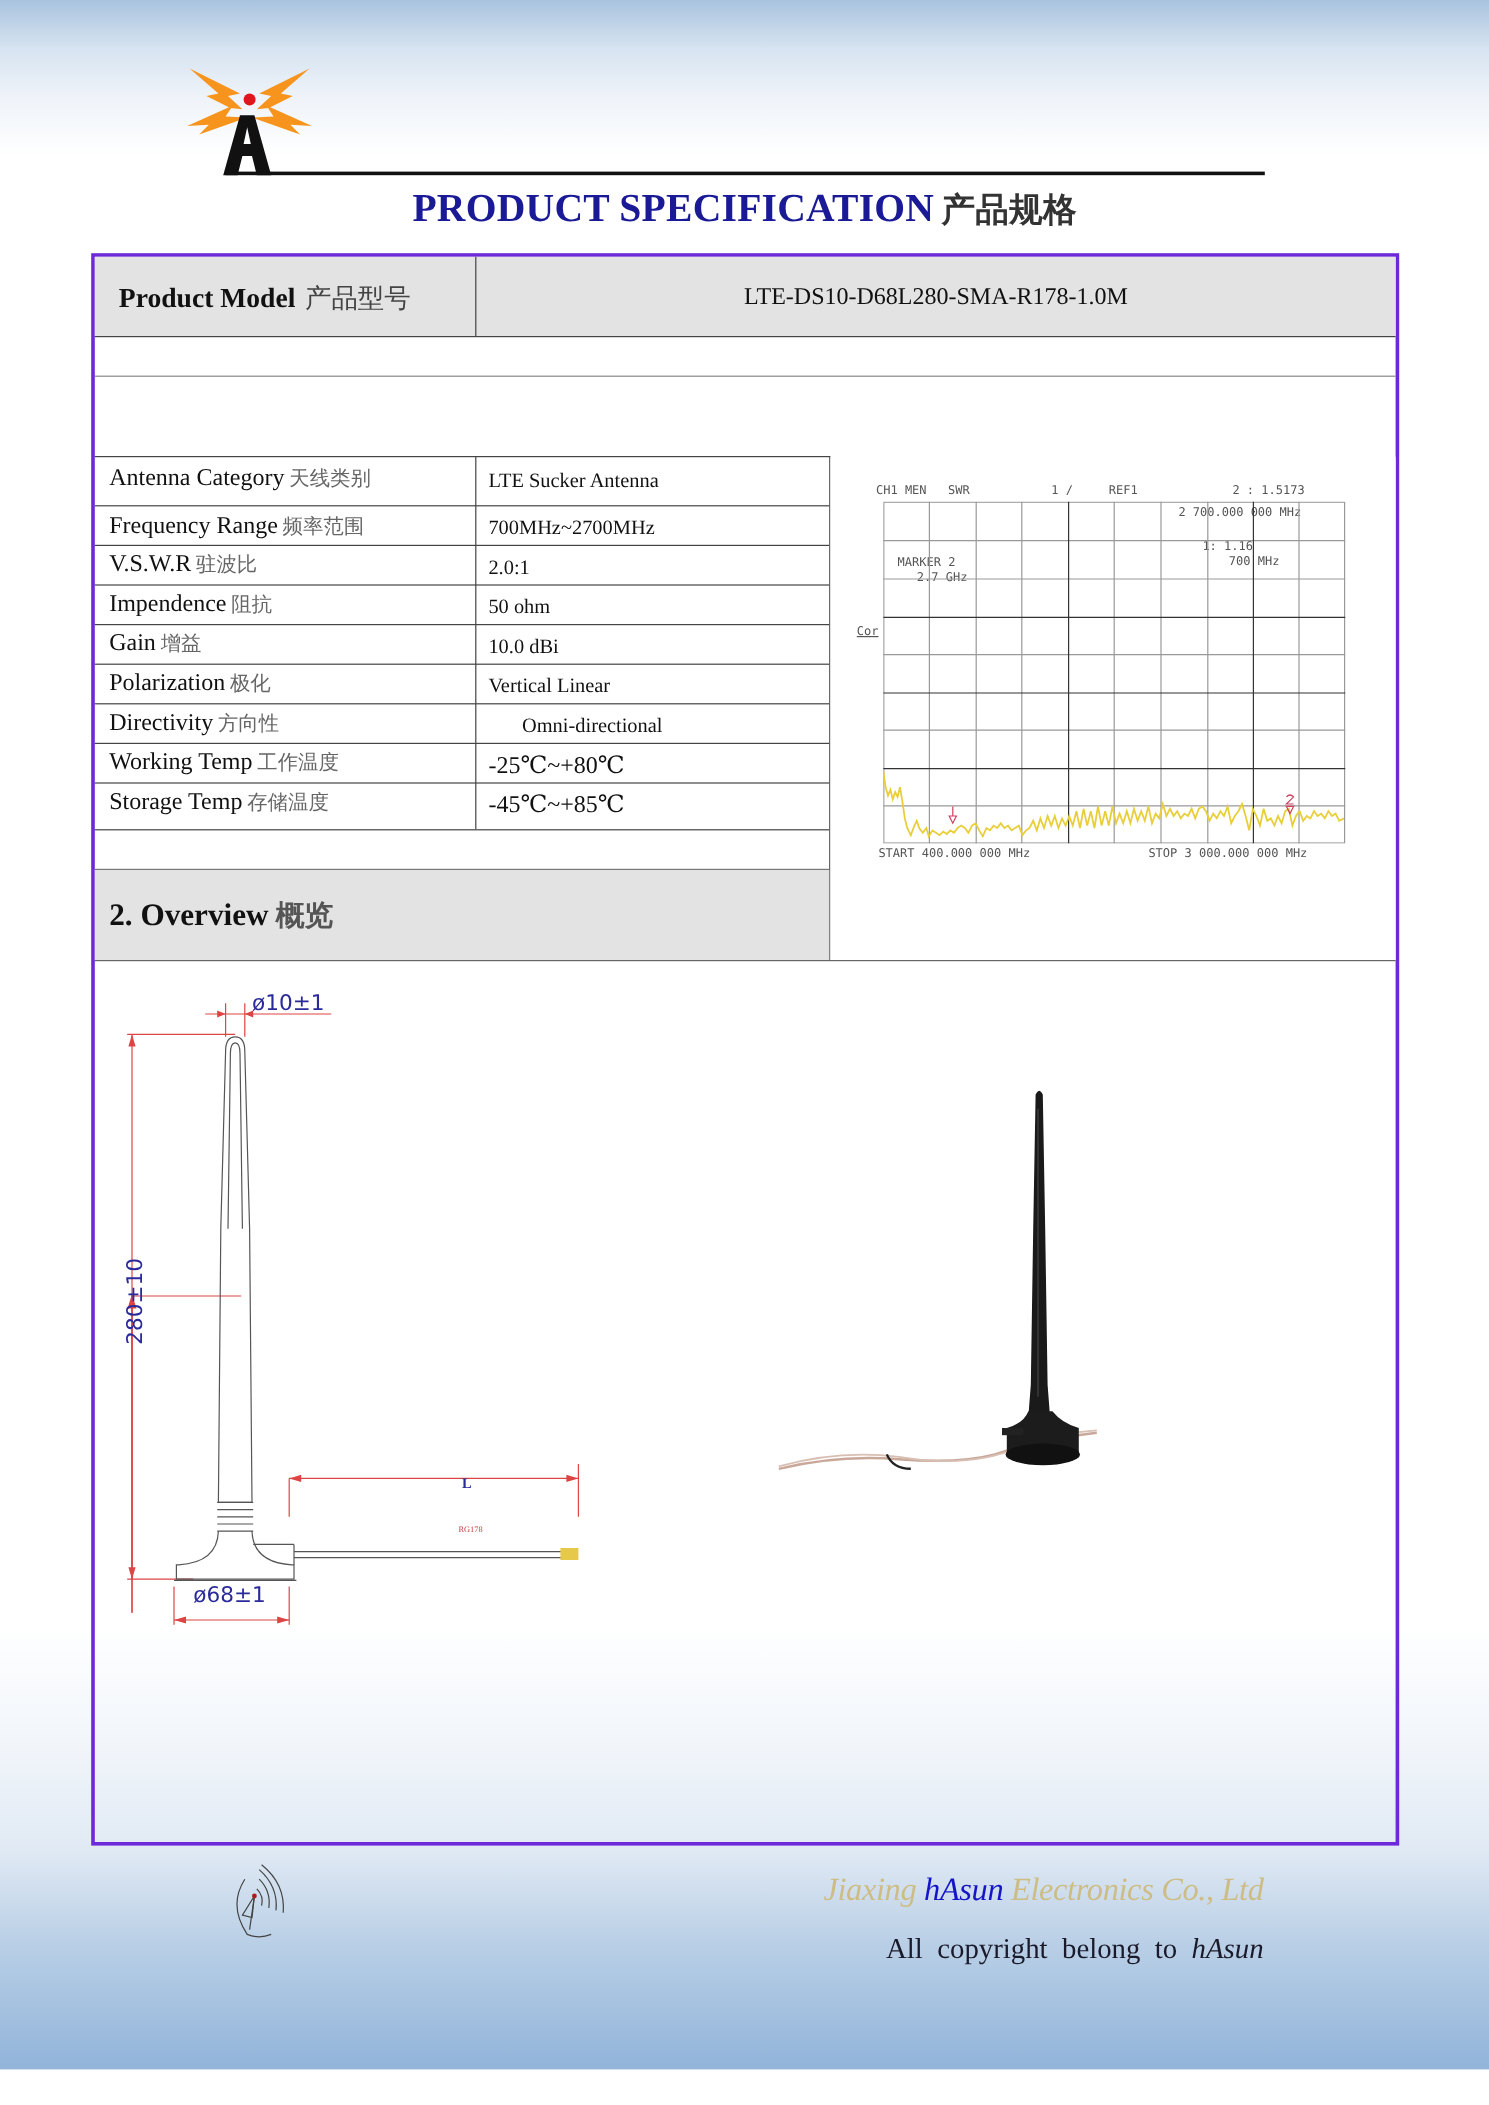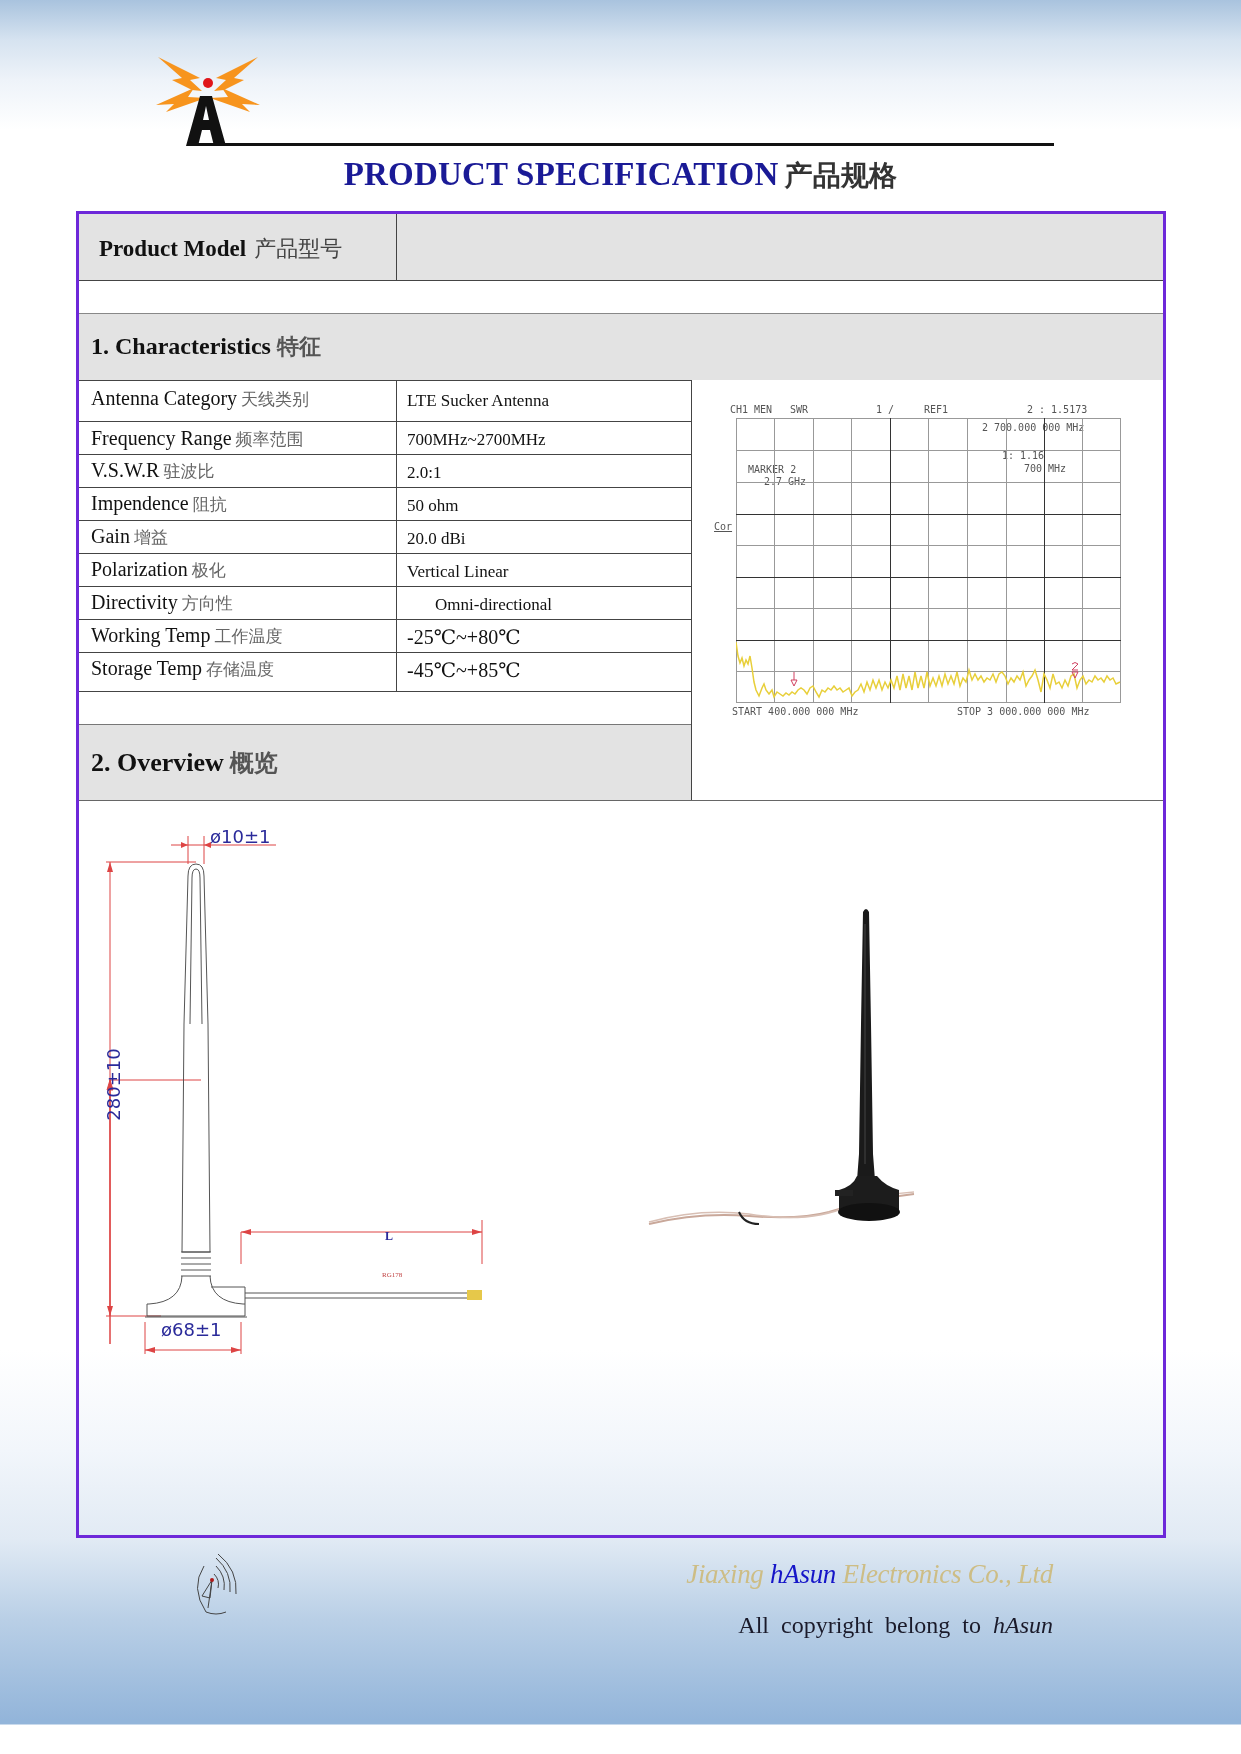--- a/index.html
+++ b/index.html
@@ -91,28 +91,26 @@
   <path d="M44,46 L56,46 L70,96 L58,96 L54,80 L46,80 L42,96 L30,96 Z M47,70 L53,70 L50,56 Z" fill="#111"></path>
 </svg>
 <div class="abs header-rule"></div>
 <div class="abs title"><span>PRODUCT SPECIFICATION</span><span class="cn">产品规格</span></div>
 
 <div class="abs frame">
 
   <div class="row grey" style="top:0; height:66px;">
     <div class="model-label"><span>Product Model</span><span class="cn">产品型号</span></div>
     <div class="vline" style="left:317px; top:0; height:66px;"></div>
+    <div class="model-value">LTE-DS10-D68L280-SMA-R178-1.0M</div>
   </div>
   <div class="hline" style="left:0; width:1084px; top:66px;"></div>
 
   <div class="hline" style="left:0; width:1084px; top:99px; background:#888;"></div>
 
-  <div class="row grey" style="top:100px; height:66px;">
-    <div class="section-title" style="top:18px;"><span>1. Characteristics</span><span class="cn">特征</span></div>
-  </div>
   <div class="hline" style="left:0; width:1084px; top:166px;"></div>
 
   <div class="vline" style="left:317px; top:166px; height:311px;"></div>
   <div class="vline" style="left:612px; top:166px; height:420px;"></div>
 
   <div>
     <div class="spec-label" style="top:173px;"><span>Antenna Category</span><span class="cn">天线类别</span></div>
     <div class="spec-value" style="top:177px;">LTE Sucker Antenna</div>
   </div>
   <div class="hline" style="left:0; width:612px; top:207px;"></div>
@@ -130,21 +128,21 @@
   <div class="hline" style="left:0; width:612px; top:273px;"></div>
 
   <div>
     <div class="spec-label" style="top:278px;"><span>Impendence</span><span class="cn">阻抗</span></div>
     <div class="spec-value" style="top:282px;">50 ohm</div>
   </div>
   <div class="hline" style="left:0; width:612px; top:306px;"></div>
 
   <div>
     <div class="spec-label" style="top:311px;"><span>Gain</span><span class="cn">增益</span></div>
-    <div class="spec-value" style="top:315px;">20.0 dBi</div>
+    <div class="spec-value" style="top:315px;">10.0 dBi</div>
   </div>
   <div class="hline" style="left:0; width:612px; top:339px;"></div>
 
   <div>
     <div class="spec-label" style="top:344px;"><span>Polarization</span><span class="cn">极化</span></div>
     <div class="spec-value" style="top:348px;">Vertical Linear</div>
   </div>
   <div class="hline" style="left:0; width:612px; top:372px;"></div>
 
   <div>

